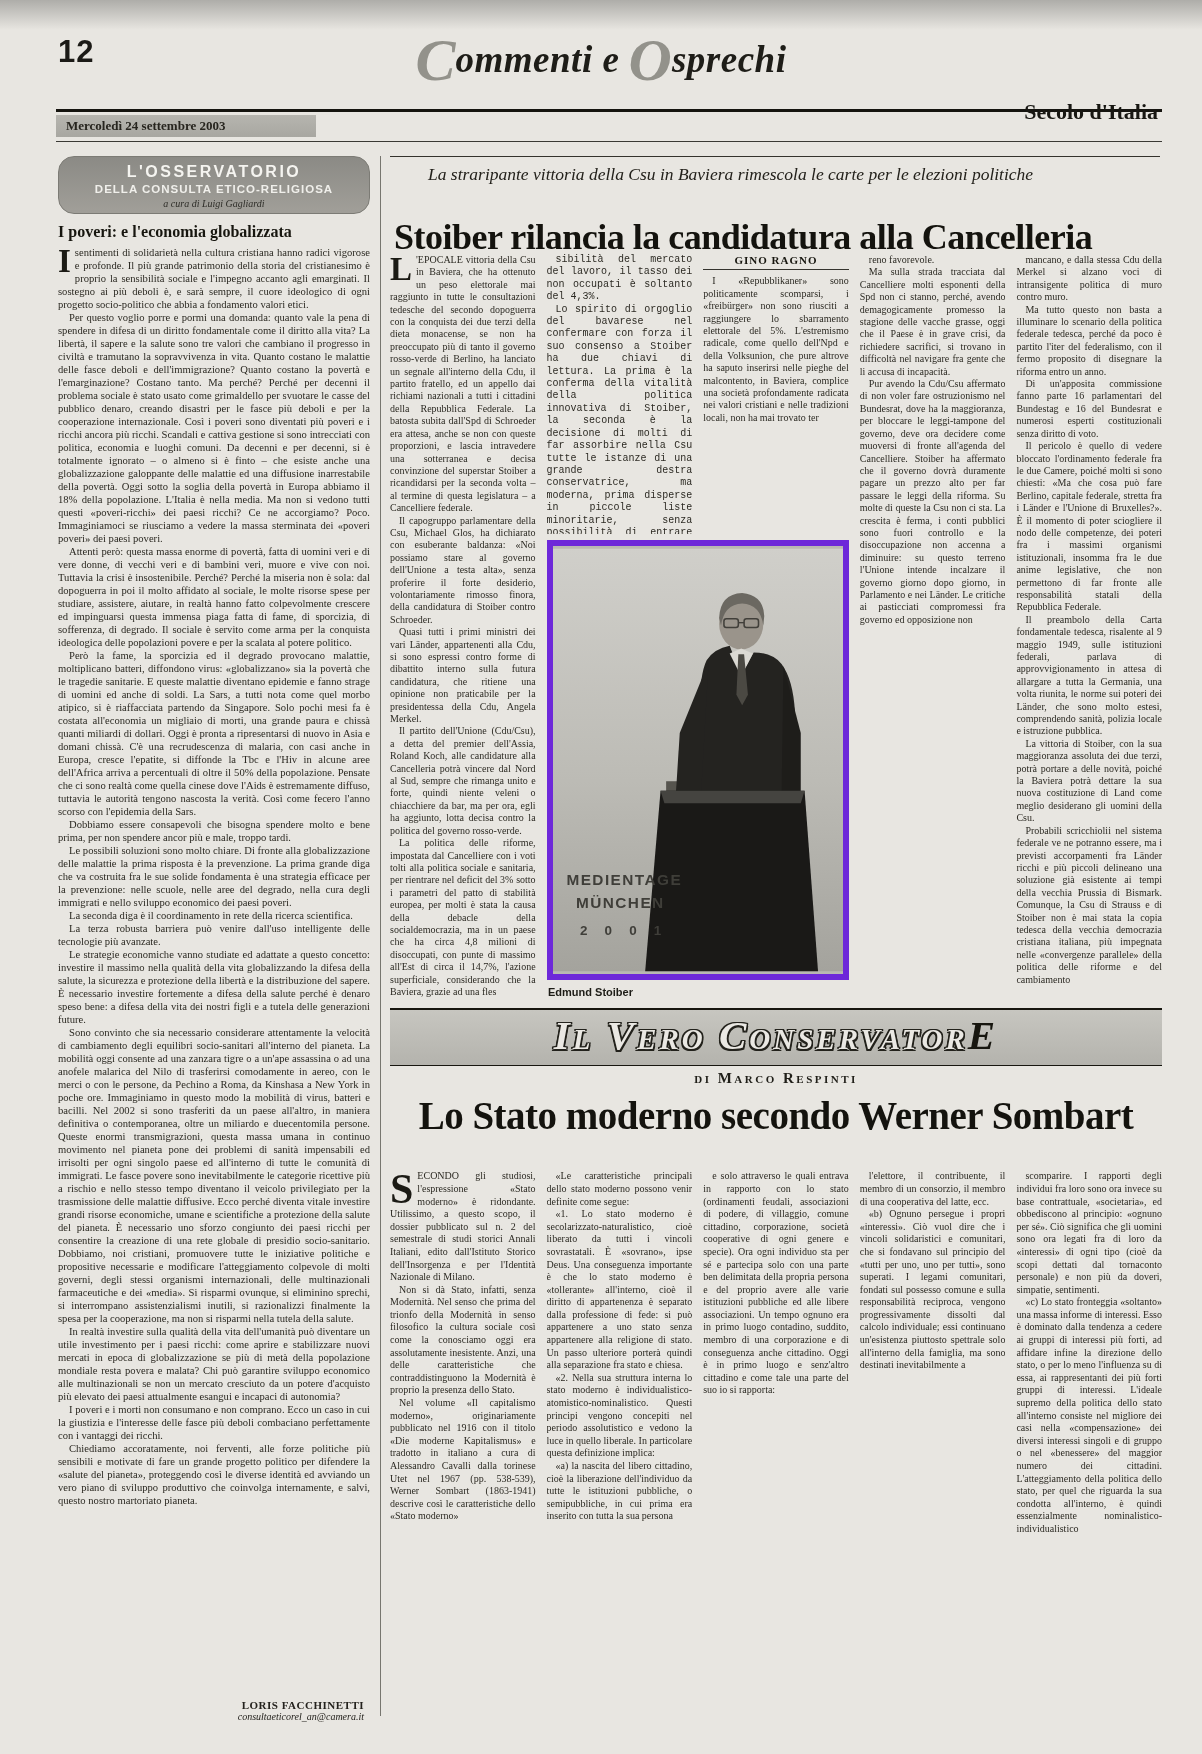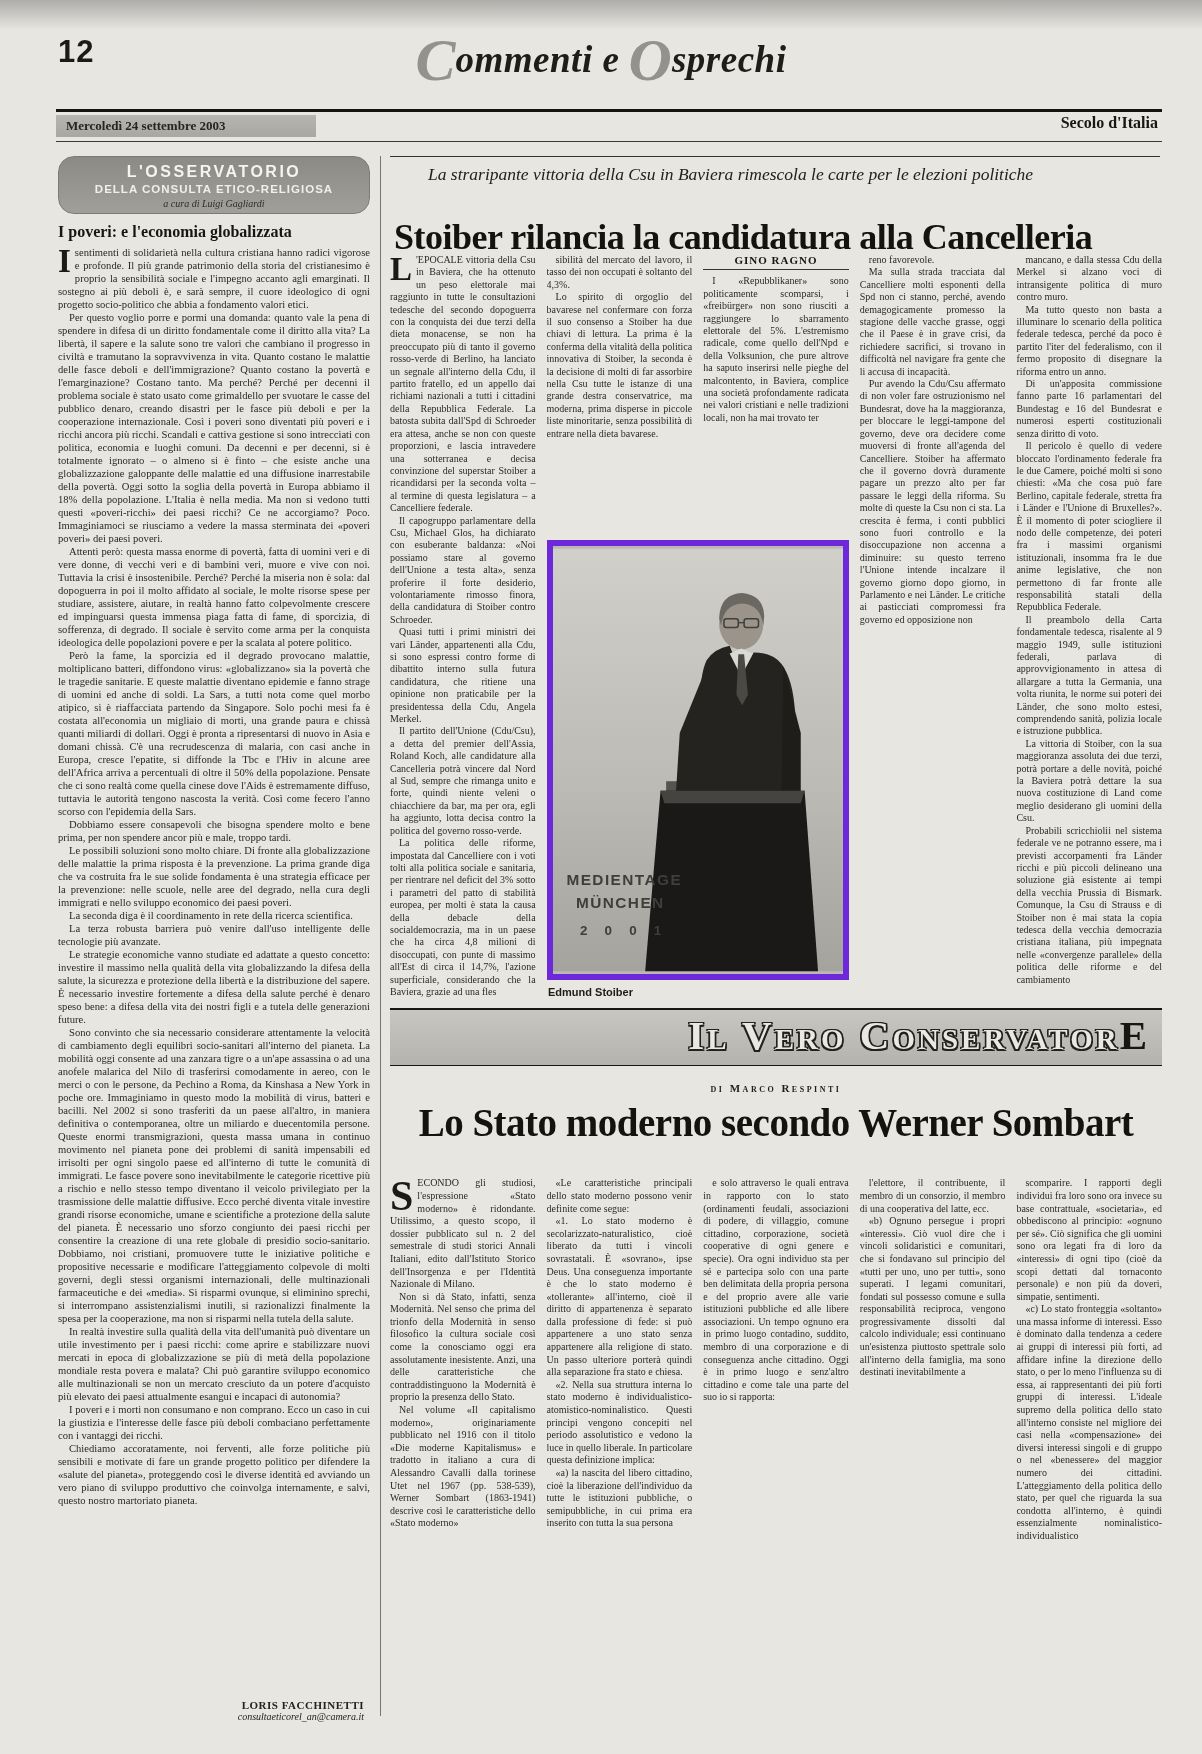--- a/index.html
+++ b/index.html
@@ -16,21 +16,21 @@
   .page-number{position:absolute;top:34px;left:58px;
     font-family:"Liberation Sans",sans-serif;font-weight:bold;font-size:31px;letter-spacing:1px;color:#1b1a16;}
   .section-title{position:absolute;top:38px;left:0;right:0;text-align:center;
     font-style:italic;font-weight:bold;font-size:37px;color:#1e1d18;white-space:nowrap;}
   .bigcap{font-size:60px;color:#93928b;vertical-align:-8px;line-height:0;}
   .st-rest{letter-spacing:0.5px;}
   .rule-thick{position:absolute;top:109px;left:56px;right:40px;height:2.5px;background:#15140f;}
   .date-strip{position:absolute;top:115px;left:56px;width:260px;height:22px;
     background:linear-gradient(#b6b5af,#a8a7a1);font-size:13px;font-weight:bold;
     color:#27251f;padding:3px 10px 0;box-sizing:border-box;}
-  .paper-name{position:absolute;top:114px;right:44px;font-size:16px;font-weight:bold;color:#181712;}
+  .paper-name{position:absolute;top:99px;right:44px;font-size:22px;font-weight:bold;color:#181712;}
   .rule-thin{position:absolute;top:141px;left:56px;right:40px;height:1px;background:#3a3934;}
   .vdivider{position:absolute;left:380px;top:156px;height:1560px;width:1px;background:#77766f;}
   
   .sidebar{position:absolute;left:58px;top:156px;width:312px;height:1566px;
     display:flex;flex-direction:column;}
   .obs-box{background:linear-gradient(#8b8a85,#a19f99);border-radius:16px;text-align:center;
     padding:6px 4px 4px;border:1px solid #7c7b75;}
   .obs-line1{font-family:"Liberation Sans",sans-serif;font-weight:bold;font-size:16px;
     letter-spacing:2.5px;color:#f5f4f0;}
   .obs-line2{font-family:"Liberation Sans",sans-serif;font-weight:bold;font-size:11.5px;
@@ -49,40 +49,40 @@
   .kicker-wrap{position:absolute;top:4px;left:0;right:2px;border-top:1px solid #34332d;
     padding:7px 0 0 38px;font-style:italic;font-size:17.5px;color:#23211b;}
   .stoiber-headline{position:absolute;top:40px;left:4px;right:0;
     font-size:36px;font-weight:bold;letter-spacing:-0.5px;color:#14130e;white-space:nowrap;}
   .stoiber-grid{position:absolute;top:102px;left:0;width:772px;height:748px;
     display:grid;grid-template-columns:repeat(5,1fr);column-gap:11px;
     font-size:10px;line-height:12.4px;text-align:justify;color:#2c2a23;position:absolute;}
   .stoiber-grid p{margin:0;text-indent:9px;}
   .stoiber-grid p.lead{text-indent:0;}
   .scol{height:748px;overflow:hidden;}
-  .col2-text{height:280px;overflow:hidden;}
+  .col2-text{height:280px;overflow:hidden;font-family:Liberation Mono, monospace;}
   .col3-text{height:254px;overflow:hidden;}
   .byline{text-align:center;font-weight:bold;font-size:11px;letter-spacing:1px;
     border-bottom:1px solid #35342e;padding-bottom:3px;margin-bottom:5px;color:#17160f;}
   .photo{position:absolute;left:157px;top:286px;width:302px;height:440px;
     border:6px solid #6d28d9;box-sizing:border-box;background:#b9b8b2;}
   .photo svg{display:block;width:100%;height:100%;}
   .photo-caption{position:absolute;left:158px;top:732px;font-family:"Liberation Sans",sans-serif;
     font-weight:bold;font-size:11px;color:#1d1c16;}
   
   .conservatore{position:absolute;top:856px;left:0;width:772px;}
   .cons-band{border-top:2px solid #17160f;border-bottom:1px solid #17160f;
-    background:linear-gradient(#c7c6c0,#b4b3ad);text-align:right;padding:1px 12px 6px;}
+    background:linear-gradient(#c7c6c0,#b4b3ad);text-align:center;padding:1px 12px 6px;font-style:italic;}
   .cons-title{font-size:41px;font-weight:bold;font-variant:small-caps;letter-spacing:3px;
     color:#eae8e3;
     text-shadow:-1.5px -1.5px 0 #23221c, 1.5px -1.5px 0 #23221c, -1.5px 1.5px 0 #23221c,
       1.5px 1.5px 0 #23221c, -1.5px 0 0 #23221c, 1.5px 0 0 #23221c, 0 -1.5px 0 #23221c, 0 1.5px 0 #23221c;}
   .cons-title-end{color:#17160f;text-shadow:none;}
-  .cons-byline{text-align:center;font-variant:small-caps;font-weight:bold;font-size:11px;
-    letter-spacing:2.5px;margin-top:16px;color:#201f19;}
+  .cons-byline{text-align:center;font-variant:small-caps;font-weight:bold;font-size:15px;
+    letter-spacing:2.5px;margin-top:4px;color:#201f19;}
   .cons-headline{text-align:center;font-size:39px;font-weight:bold;letter-spacing:-0.5px;
     margin-top:6px;color:#14130e;white-space:nowrap;}
   .cons-grid{margin-top:13px;height:560px;display:grid;grid-template-columns:repeat(5,1fr);
     column-gap:11px;font-size:10px;line-height:12.6px;text-align:justify;color:#2c2a23;}
   .cons-grid p{margin:0;text-indent:9px;}
   .cons-grid p.lead{text-indent:0;}
   .ccol{height:560px;overflow:hidden;}
   .dropcap-lg{float:left;font-weight:bold;font-size:42px;line-height:35px;padding:2px 4px 0 0;color:#1b1a14;}
 </style>
 </head>

